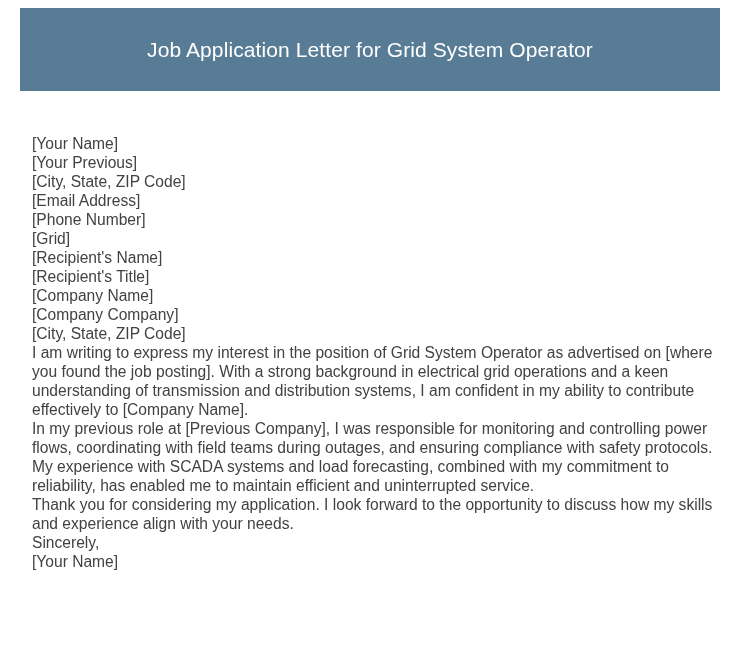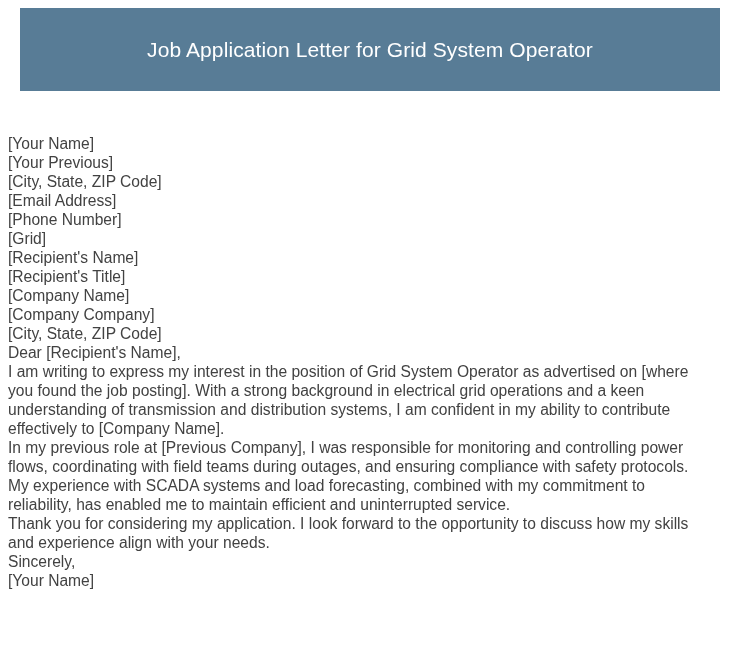--- a/index.html
+++ b/index.html
@@ -31,21 +31,21 @@
     }
     .header h1 {
       margin: 0;
       font-weight: normal;
       font-size: 21px;
       color: #ffffff;
       letter-spacing: 0.1px;
     }
     .letter {
       position: absolute;
-      left: 8px;
+      left: 32px;
       top: 134px;
       width: 705px;
       font-size: 15.6px;
       line-height: 19px;
       color: #424242;
     }
     .letter p {
       margin: 0;
     }
   </style>
@@ -62,20 +62,19 @@
     <p>[Your Previous]</p>
     <p>[City, State, ZIP Code]</p>
     <p>[Email Address]</p>
     <p>[Phone Number]</p>
     <p>[Grid]</p>
     <p>[Recipient's Name]</p>
     <p>[Recipient's Title]</p>
     <p>[Company Name]</p>
     <p>[Company Company]</p>
     <p>[City, State, ZIP Code]</p>
-    <p>Dear [Recipient's Name],</p>
     <p>I am writing to express my interest in the position of Grid System Operator as advertised on [where you found the job posting]. With a strong background in electrical grid operations and a keen understanding of transmission and distribution systems, I am confident in my ability to contribute effectively to [Company Name].</p>
     <p>In my previous role at [Previous Company], I was responsible for monitoring and controlling power flows, coordinating with field teams during outages, and ensuring compliance with safety protocols. My experience with SCADA systems and load forecasting, combined with my commitment to reliability, has enabled me to maintain efficient and uninterrupted service.</p>
     <p>Thank you for considering my application. I look forward to the opportunity to discuss how my skills and experience align with your needs.</p>
     <p>Sincerely,</p>
     <p>[Your Name]</p>
   </div>
 </div>
 
 </body></html>

